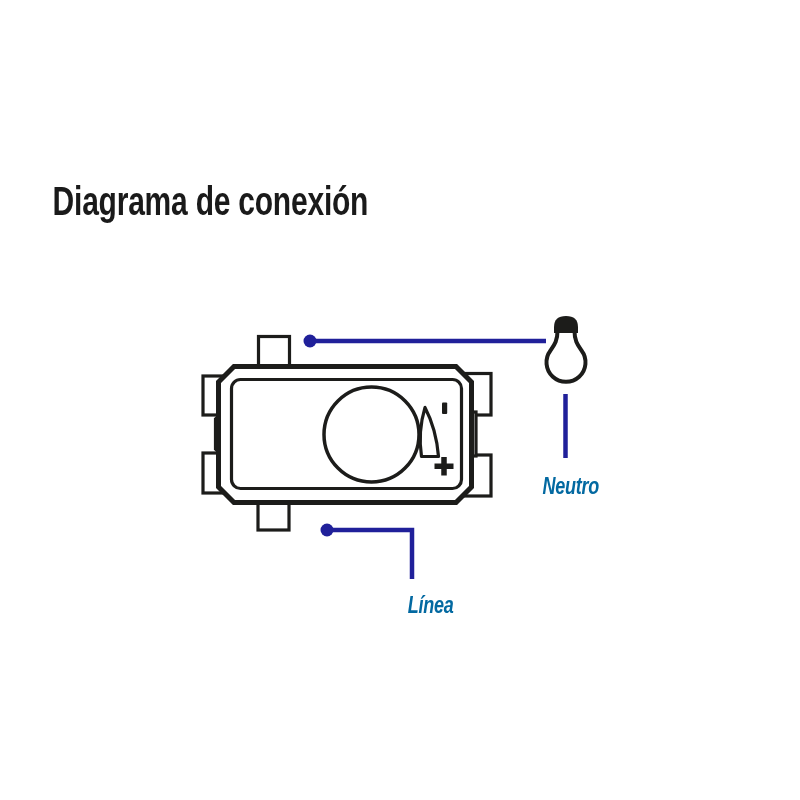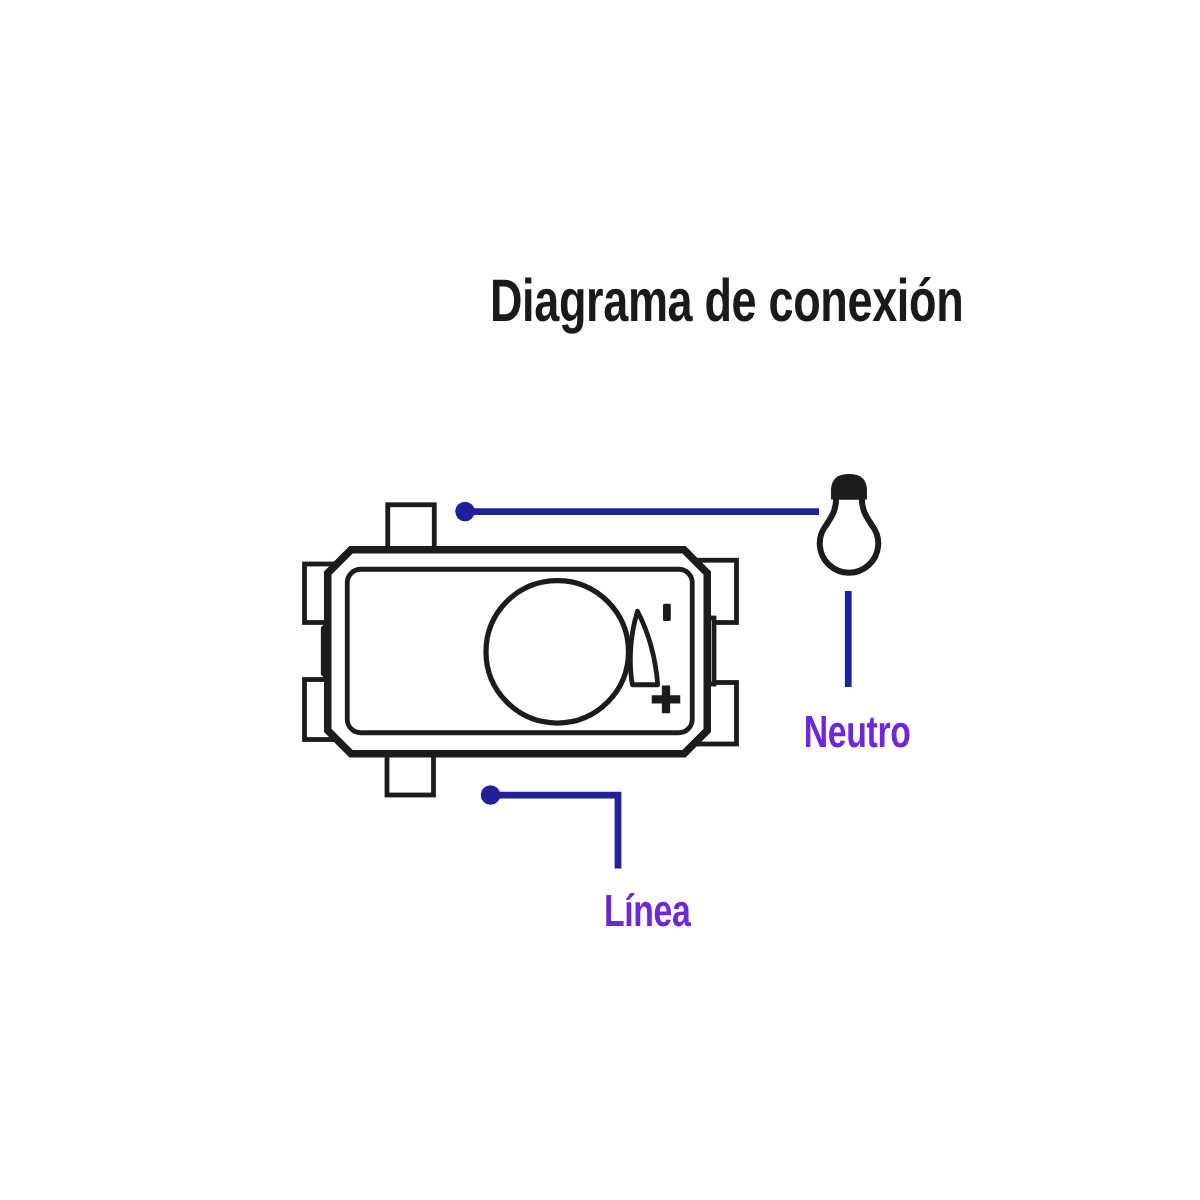--- a/index.html
+++ b/index.html
@@ -20,36 +20,37 @@
     left: 0;
     top: 0;
     width: 800px;
     height: 800px;
   }
   .title {
     position: absolute;
     top: 181px;
     left: 0;
     width: 695px;
-    text-align: right;
+    text-align: left;
     font-size: 40px;
     font-weight: 700;
     line-height: 1;
     color: #1a1a1a;
     white-space: nowrap;
   }
   .lbl {
     position: absolute;
     width: 200px;
     text-align: center;
-    font-size: 30px;
+    font-size: 24px;
     font-weight: 700;
     line-height: 1;
-    color: #6d28d9;
+    color: #0369a1;
     white-space: nowrap;
+    font-style: italic;
   }
   .lbl-neutro { left: 471px; top: 474px; }
   .lbl-linea  { left: 331px; top: 593px; }
   .cond {
     display: inline-block;
     transform: scaleX(0.75);
     transform-origin: 50% 50%;
     letter-spacing: -0.3px;
   }
 </style>

